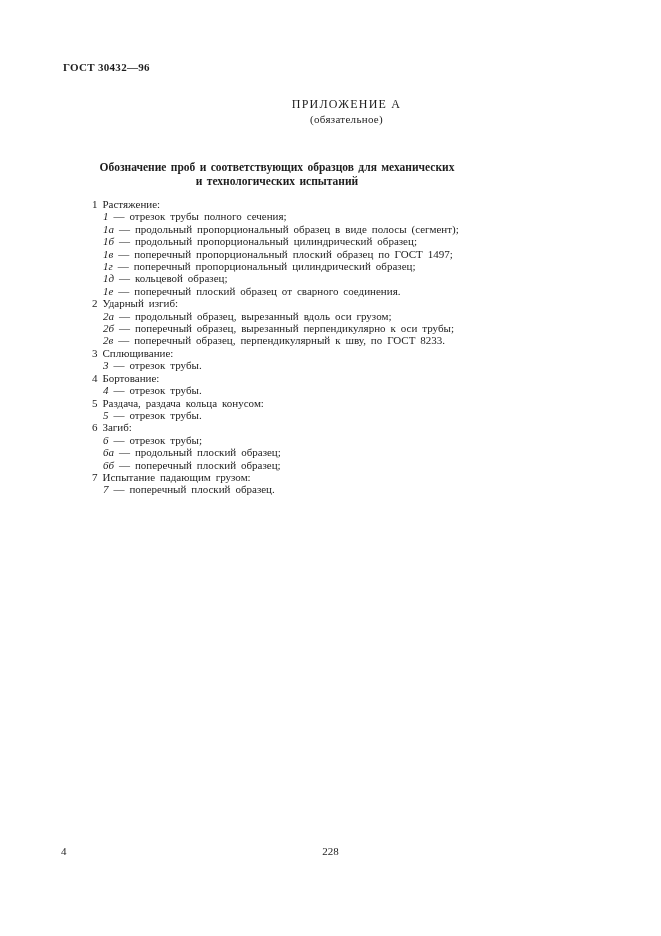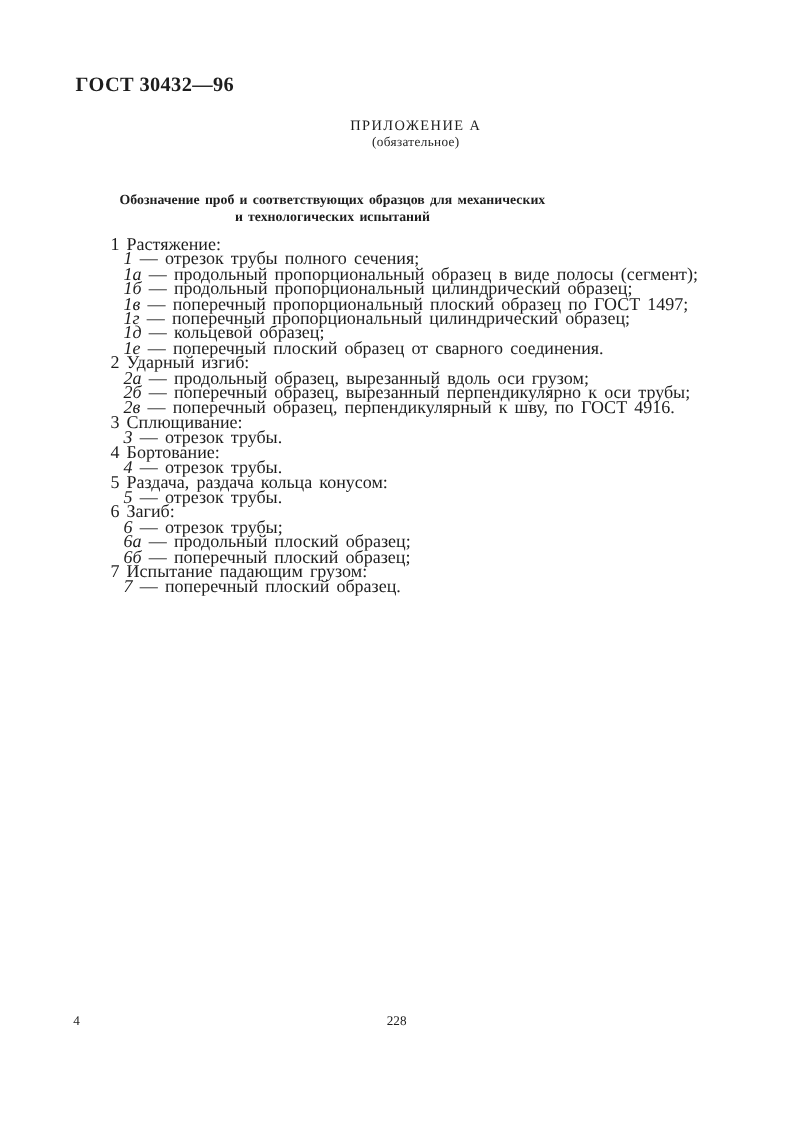--- a/index.html
+++ b/index.html
@@ -13,21 +13,21 @@
     height: 936px;
     background: #ffffff;
     font-family: "Liberation Serif", serif;
     color: #1d1d1d;
     overflow: hidden;
   }
   .doc-code {
     position: absolute;
     left: 63px;
     top: 61px;
-    font-size: 17px;
+    font-size: 11px;
     font-weight: bold;
     letter-spacing: 0.3px;
     white-space: nowrap;
   }
   .appendix {
     position: absolute;
     left: 16px;
     top: 97px;
     width: 661px;
     text-align: center;
@@ -52,21 +52,21 @@
     font-weight: bold;
     font-size: 11.5px;
     line-height: 14px;
     word-spacing: 1.5px;
   }
   .test-list {
     position: absolute;
     left: 92px;
     top: 198px;
     width: 530px;
-    font-size: 15px;
+    font-size: 11px;
     line-height: 12.4px;
     word-spacing: 2.2px;
   }
   .section-line {
     white-space: nowrap;
   }
   .entry-line {
     white-space: nowrap;
     padding-left: 11px;
   }
@@ -110,21 +110,21 @@
       <div class="entry-line"><i class="entry-id">1</i> <span>—</span> <span>отрезок трубы полного сечения;</span></div>
       <div class="entry-line"><i class="entry-id">1а</i> <span>—</span> <span>продольный пропорциональный образец в виде полосы (сегмент);</span></div>
       <div class="entry-line"><i class="entry-id">1б</i> <span>—</span> <span>продольный пропорциональный цилиндрический образец;</span></div>
       <div class="entry-line"><i class="entry-id">1в</i> <span>—</span> <span>поперечный пропорциональный плоский образец по ГОСТ 1497;</span></div>
       <div class="entry-line"><i class="entry-id">1г</i> <span>—</span> <span>поперечный пропорциональный цилиндрический образец;</span></div>
       <div class="entry-line"><i class="entry-id">1д</i> <span>—</span> <span>кольцевой образец;</span></div>
       <div class="entry-line"><i class="entry-id">1е</i> <span>—</span> <span>поперечный плоский образец от сварного соединения.</span></div>
       <div class="section-line"><span>2</span> <span>Ударный изгиб:</span></div>
       <div class="entry-line"><i class="entry-id">2а</i> <span>—</span> <span>продольный образец, вырезанный вдоль оси грузом;</span></div>
       <div class="entry-line"><i class="entry-id">2б</i> <span>—</span> <span>поперечный образец, вырезанный перпендикулярно к оси трубы;</span></div>
-      <div class="entry-line"><i class="entry-id">2в</i> <span>—</span> <span>поперечный образец, перпендикулярный к шву, по ГОСТ 4916.</span></div>
+      <div class="entry-line"><i class="entry-id">2в</i> <span>—</span> <span>поперечный образец, перпендикулярный к шву, по ГОСТ 8233.</span></div>
       <div class="section-line"><span>3</span> <span>Сплющивание:</span></div>
       <div class="entry-line"><i class="entry-id">3</i> <span>—</span> <span>отрезок трубы.</span></div>
       <div class="section-line"><span>4</span> <span>Бортование:</span></div>
       <div class="entry-line"><i class="entry-id">4</i> <span>—</span> <span>отрезок трубы.</span></div>
       <div class="section-line"><span>5</span> <span>Раздача, раздача кольца конусом:</span></div>
       <div class="entry-line"><i class="entry-id">5</i> <span>—</span> <span>отрезок трубы.</span></div>
       <div class="section-line"><span>6</span> <span>Загиб:</span></div>
       <div class="entry-line"><i class="entry-id">6</i> <span>—</span> <span>отрезок трубы;</span></div>
       <div class="entry-line"><i class="entry-id">6а</i> <span>—</span> <span>продольный плоский образец;</span></div>
       <div class="entry-line"><i class="entry-id">6б</i> <span>—</span> <span>поперечный плоский образец;</span></div>

